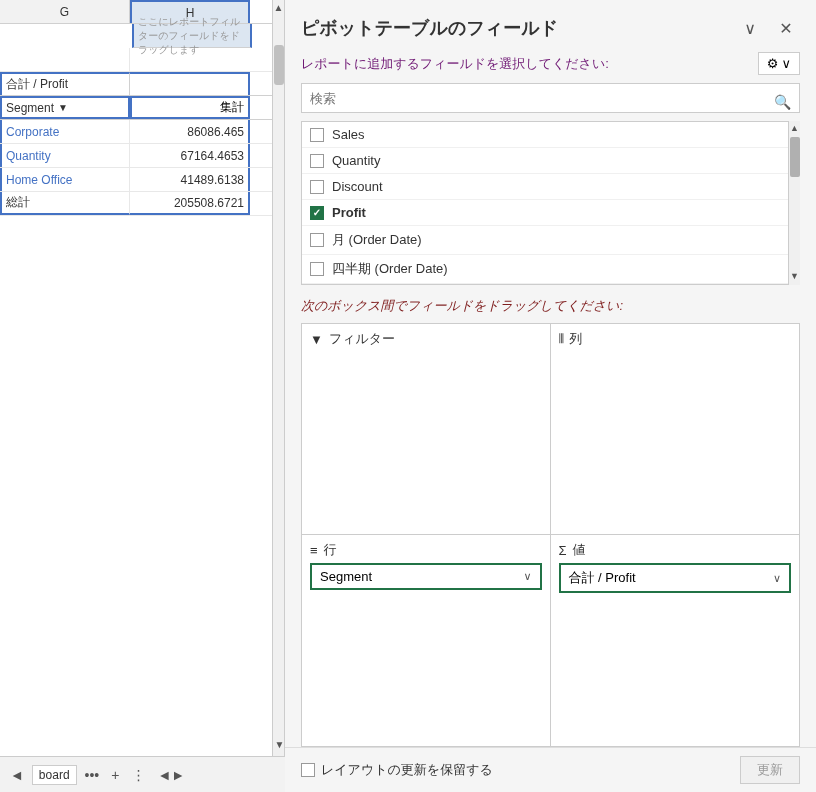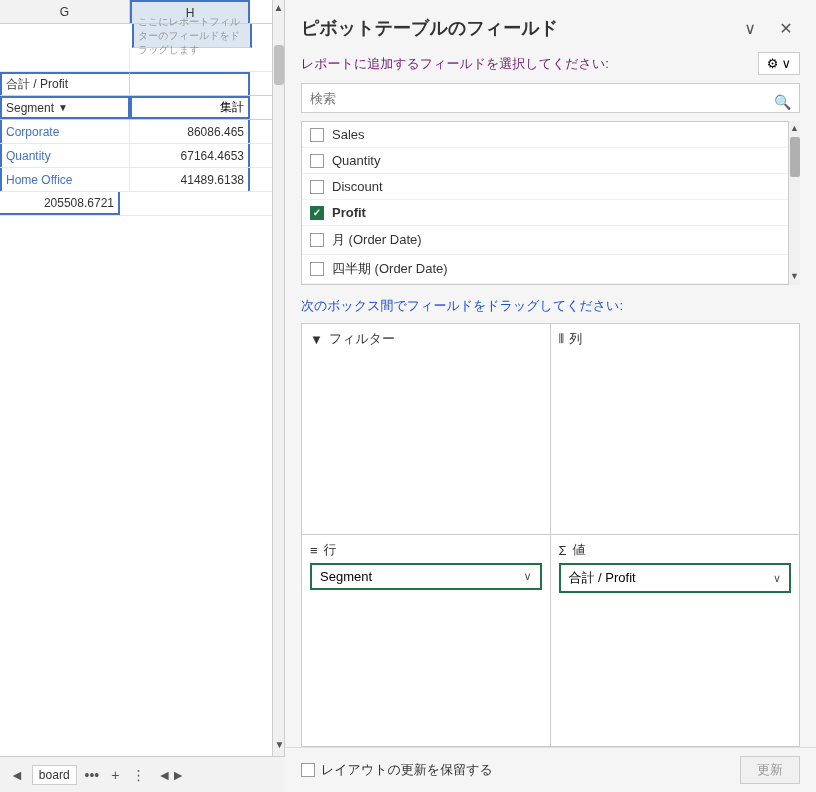--- a/index.html
+++ b/index.html
@@ -305,21 +305,22 @@
     .field-checkbox.checked {
       background: #217346;
       border-color: #217346;
       color: white;
       font-size: 10px;
     }
 
     .drag-section-title {
       padding: 12px 16px 8px 16px;
       font-size: 13px;
-      color: #1d4ed8;
+      color: #7f1d1d;
+      font-style: italic;
     }
 
     .box-header {
       display: flex;
       align-items: center;
       gap: 6px;
       font-size: 13px;
       color: #333;
       margin-bottom: 4px;
     }
@@ -448,20 +449,23 @@
   <div class="pivot-data-row">
     <div class="cell-label">
         <span>Home Office</span>
       </div>
     <div class="cell-value">
         <span>41489.6138</span>
       </div>
   </div>
 
   <div class="pivot-data-row">
+    <div class="cell-total-label">
+        <span>総計</span>
+      </div>
     <div class="cell-total-value">
         <span>205508.6721</span>
       </div>
   </div>
 
   <div class="scroll-bar-vertical">
     <div class="vscrollbar-arrow">▲</div>
     <div class="scroll-thumb"></div>
     <div style="position:absolute; bottom:40px; left:1px;" class="vscrollbar-arrow">▼</div>
   </div>

